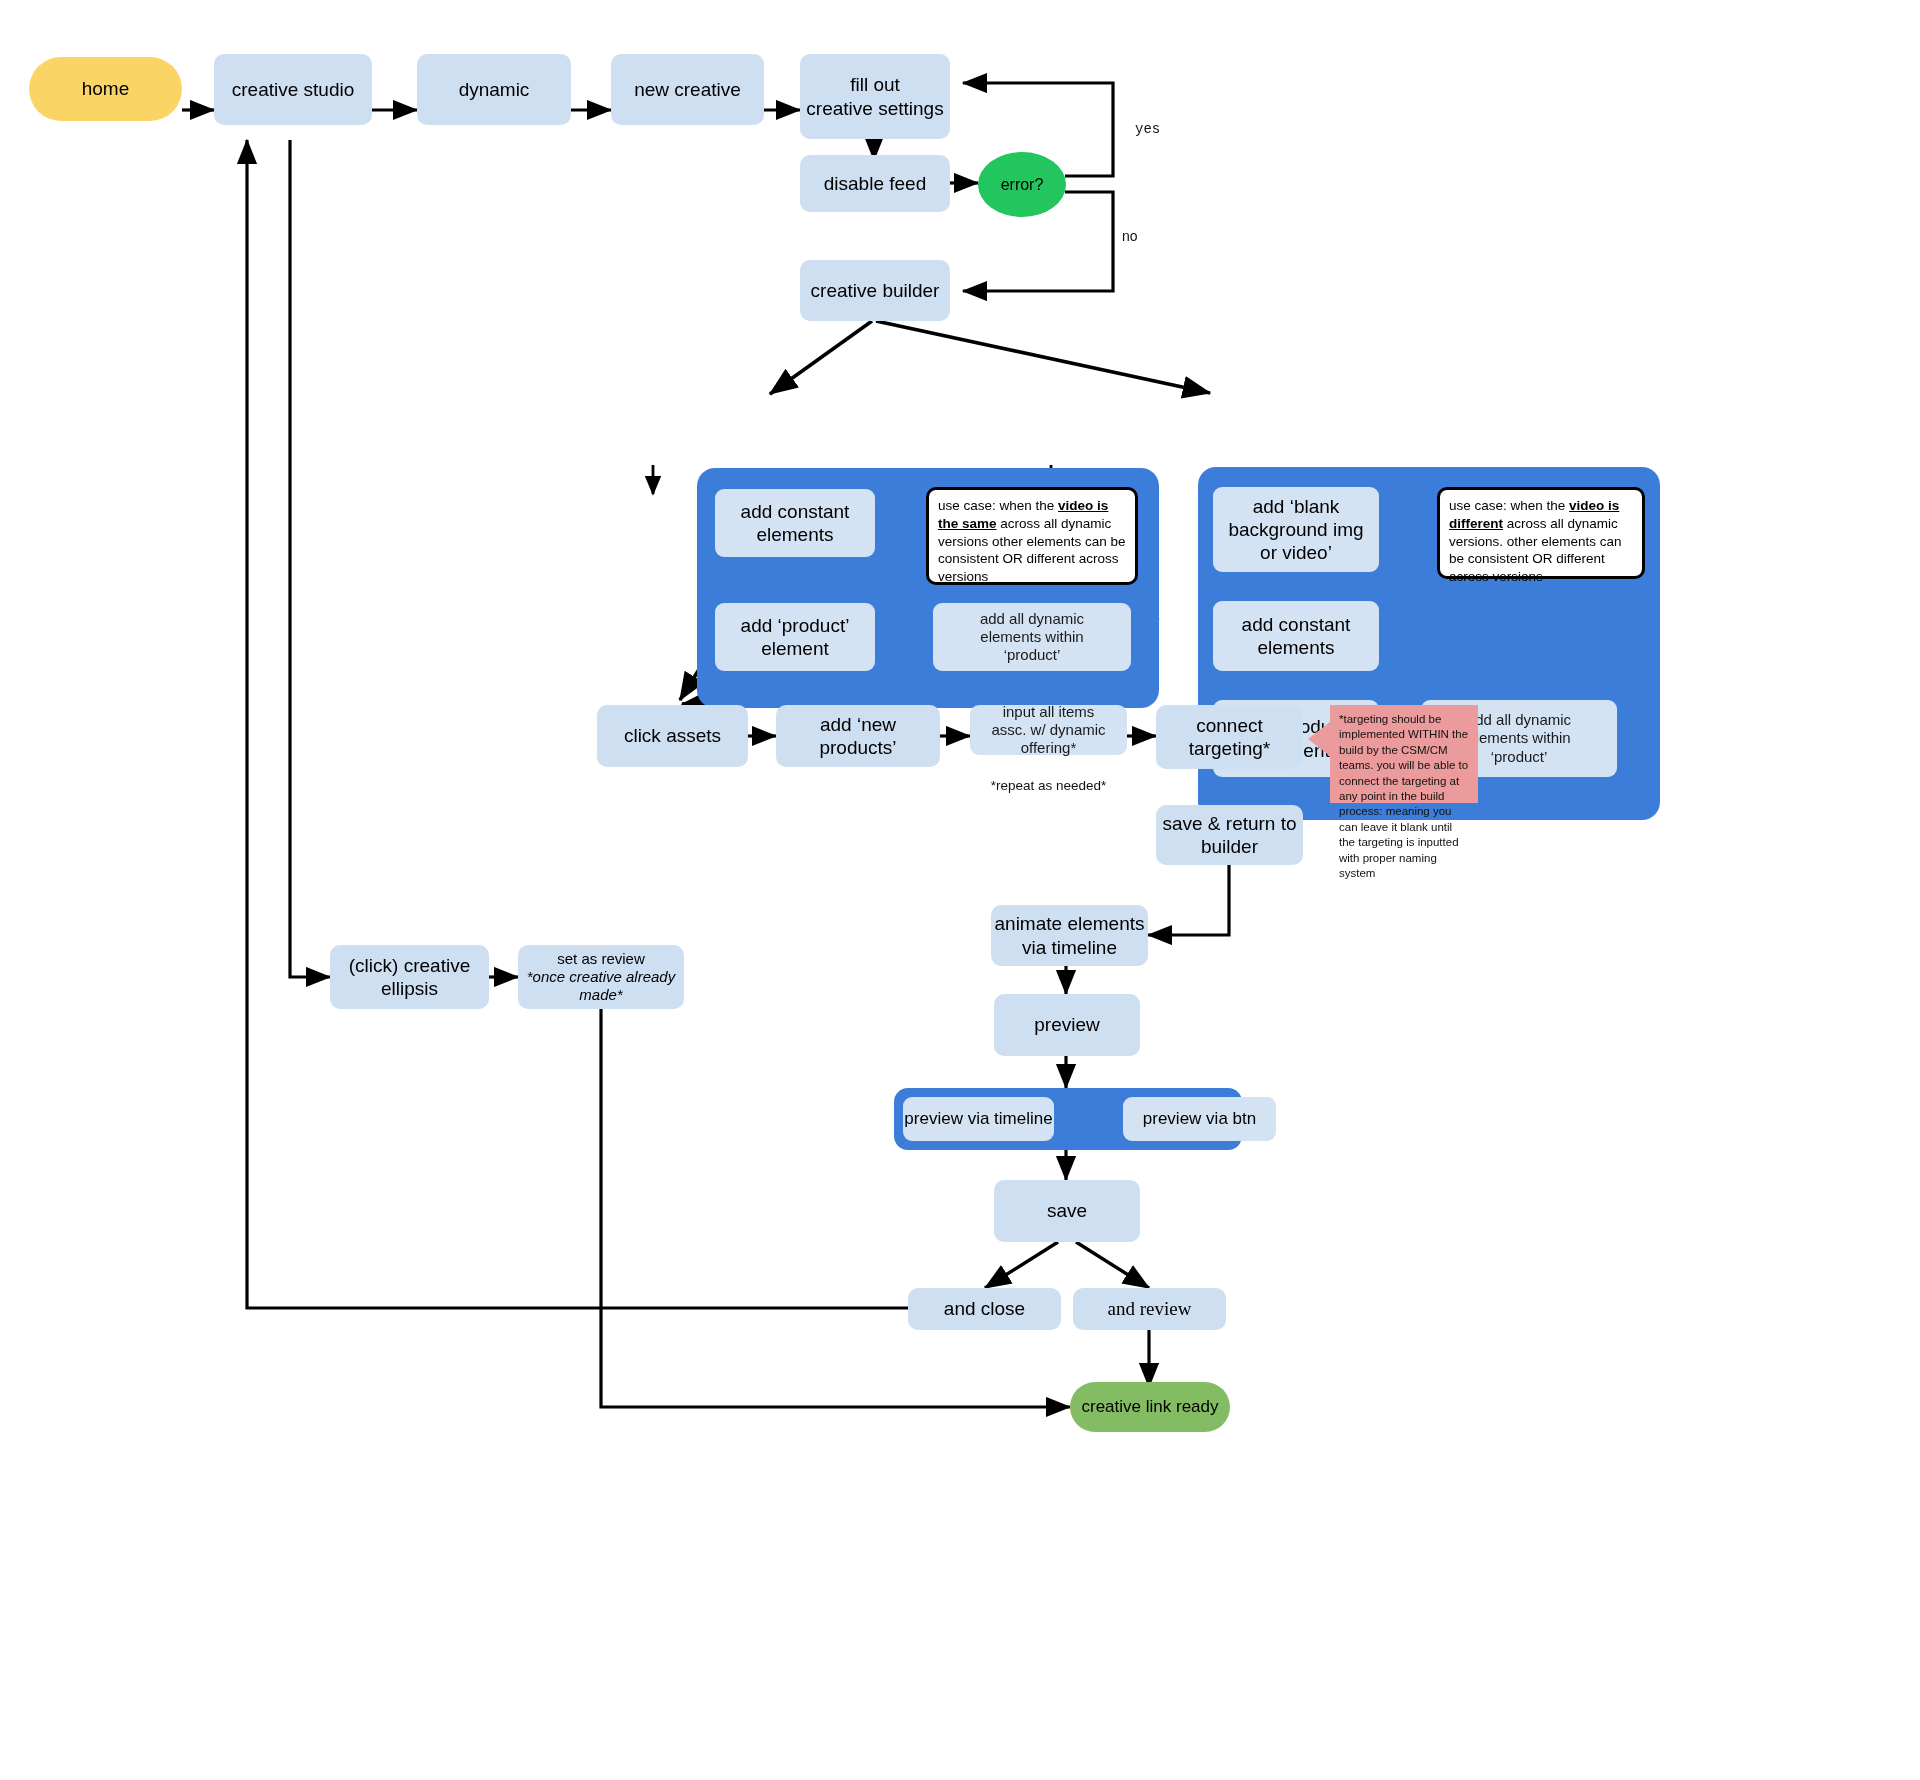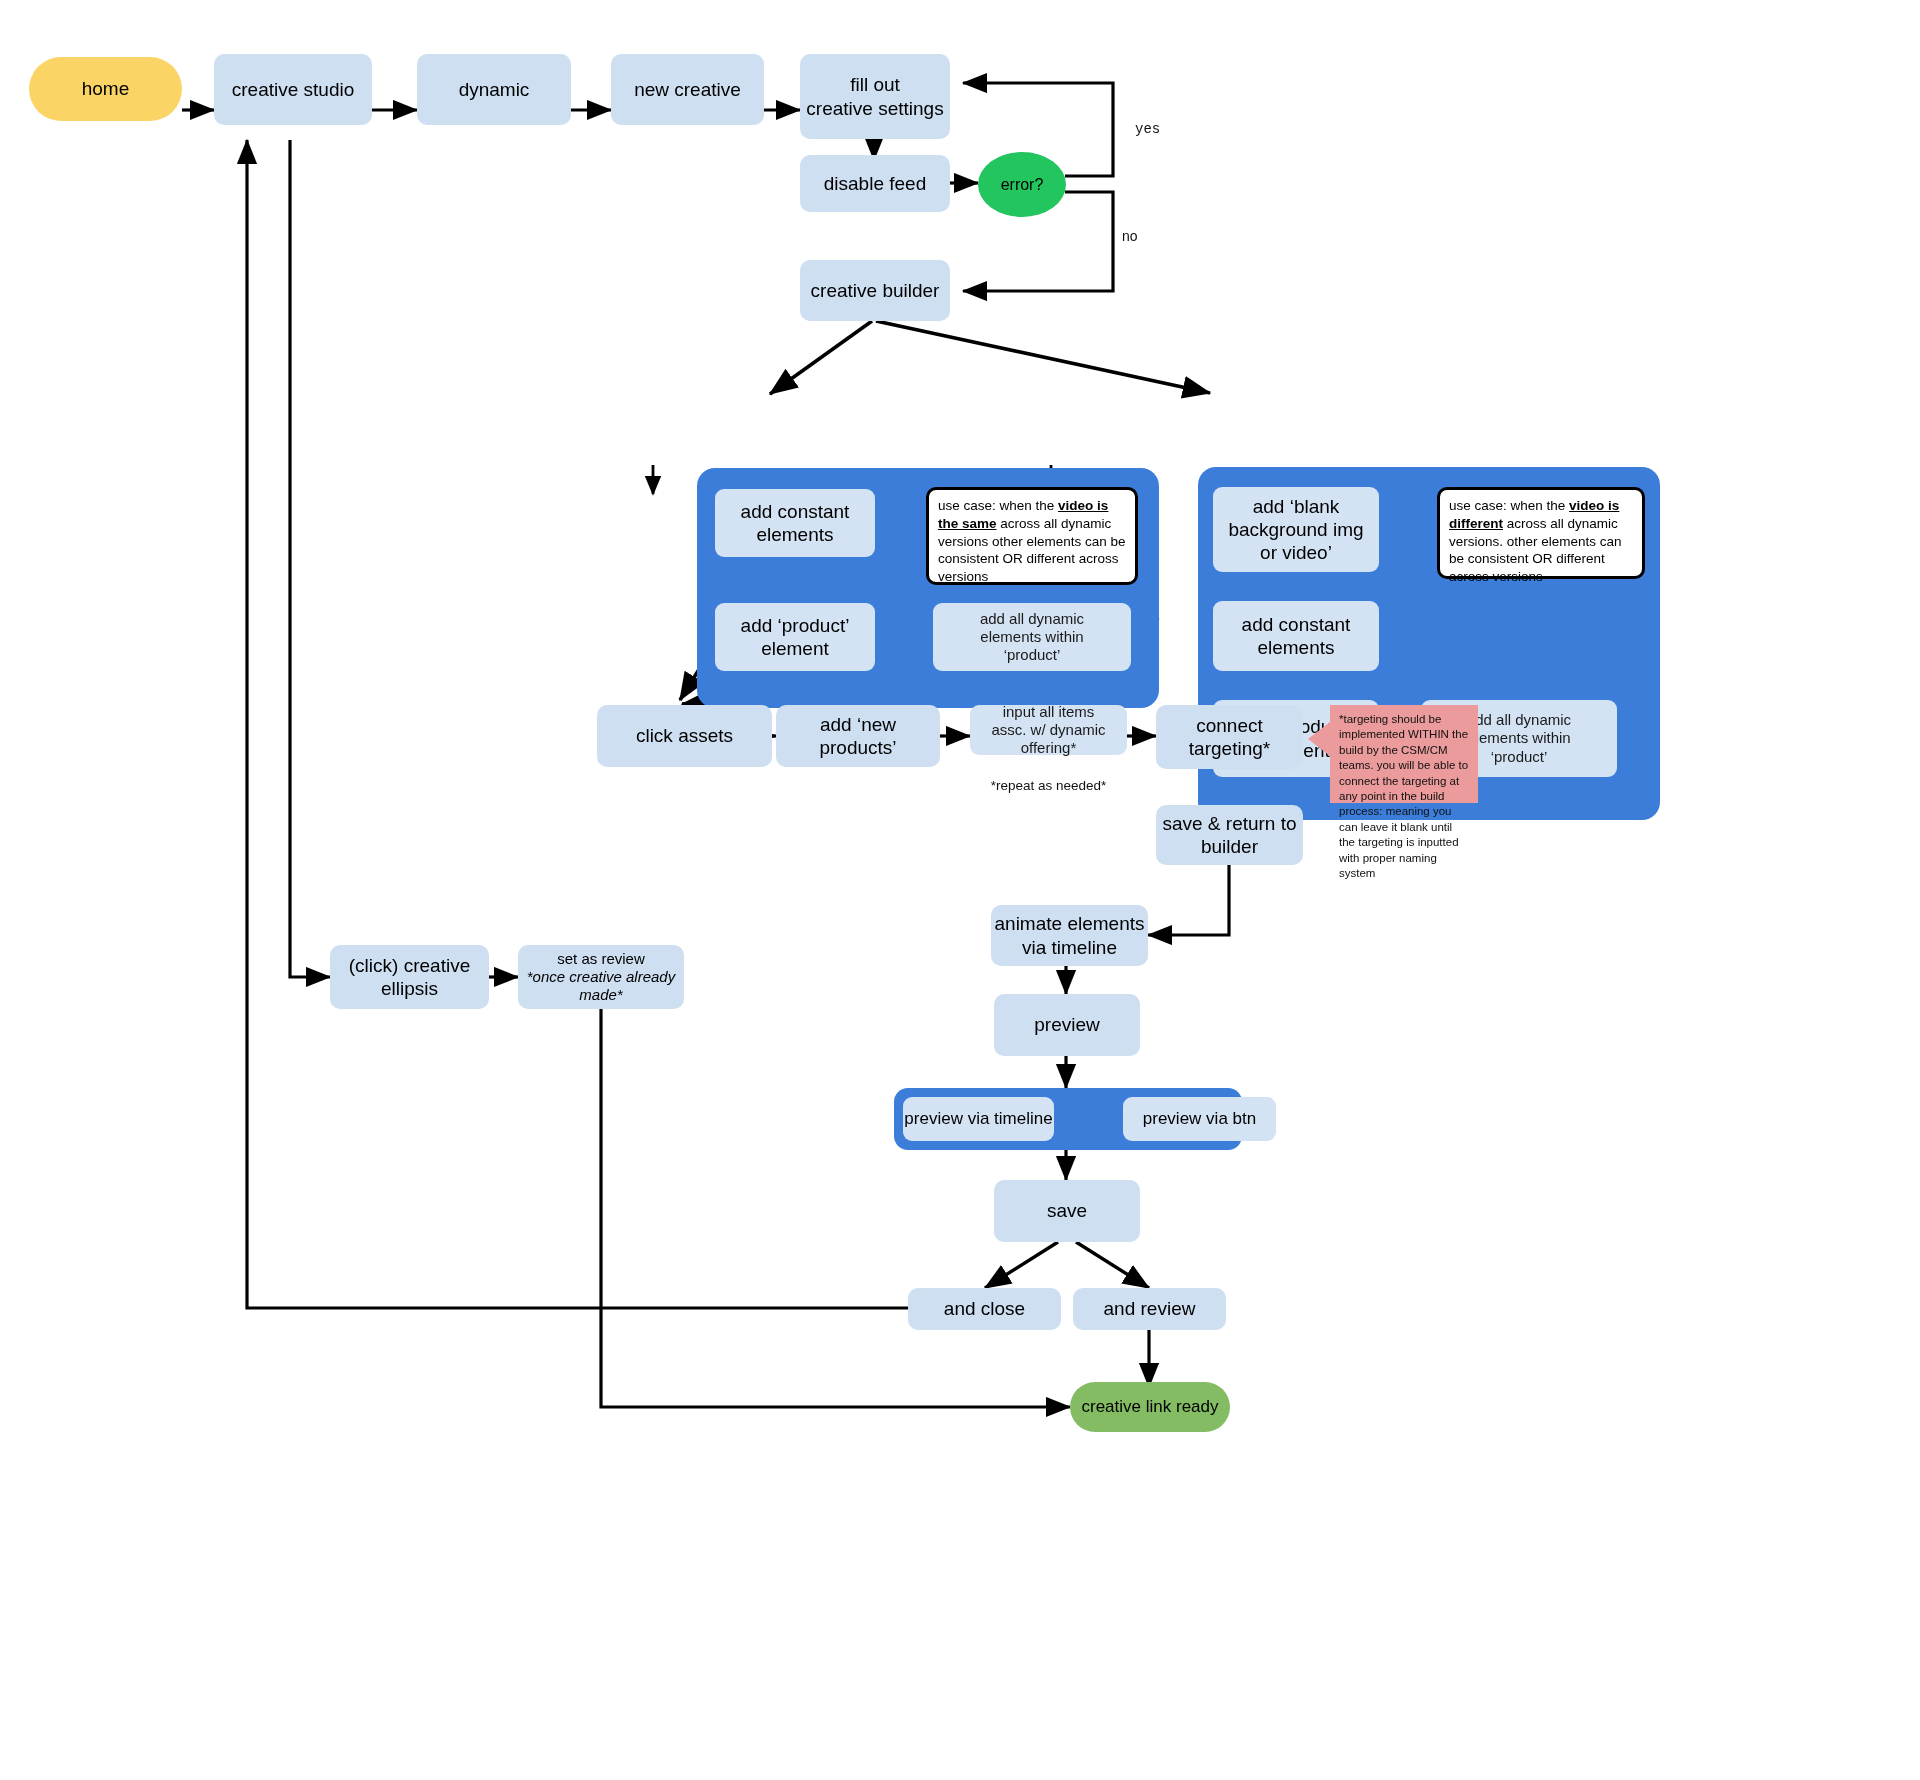--- a/index.html
+++ b/index.html
@@ -191,21 +191,21 @@
     <span>add ‘product’</span>
     <span>element</span>
   </div>
 
   <div class="node subnote" style="left:1421px;top:700px;width:196px;height:77px;flex-direction:column;">
     <span>add all dynamic</span>
     <span>elements within</span>
     <span>‘product’</span>
   </div>
 
-  <div class="node proc" style="left:597px;top:705px;width:175px;height:62px;">
+  <div class="node proc" style="left:597px;top:705px;width:151px;height:62px;">
     <span>click assets</span>
   </div>
 
   <div class="node proc" style="left:776px;top:705px;width:164px;height:62px;flex-direction:column;">
     <span>add ‘new</span>
     <span>products’</span>
   </div>
 
   <div class="node proc subnote" style="left:970px;top:705px;width:157px;height:50px;flex-direction:column;font-size:15px;">
     <span>input all items</span>
@@ -261,21 +261,21 @@
   </div>
 
   <div class="node proc" style="left:994px;top:1180px;width:146px;height:62px;">
     <span>save</span>
   </div>
 
   <div class="node proc" style="left:908px;top:1288px;width:153px;height:42px;">
     <span>and close</span>
   </div>
 
-  <div class="node proc" style="left:1073px;top:1288px;width:153px;height:42px;">
+  <div class="node proc" style="left:1073px;top:1288px;width:153px;height:42px;font-family:Liberation Serif, serif;">
     <span>and review</span>
   </div>
 
   <div class="node endterm" style="left:1070px;top:1382px;width:160px;height:50px;">
     <span>creative link ready</span>
   </div>
 
 </div>
 
 </body></html>

